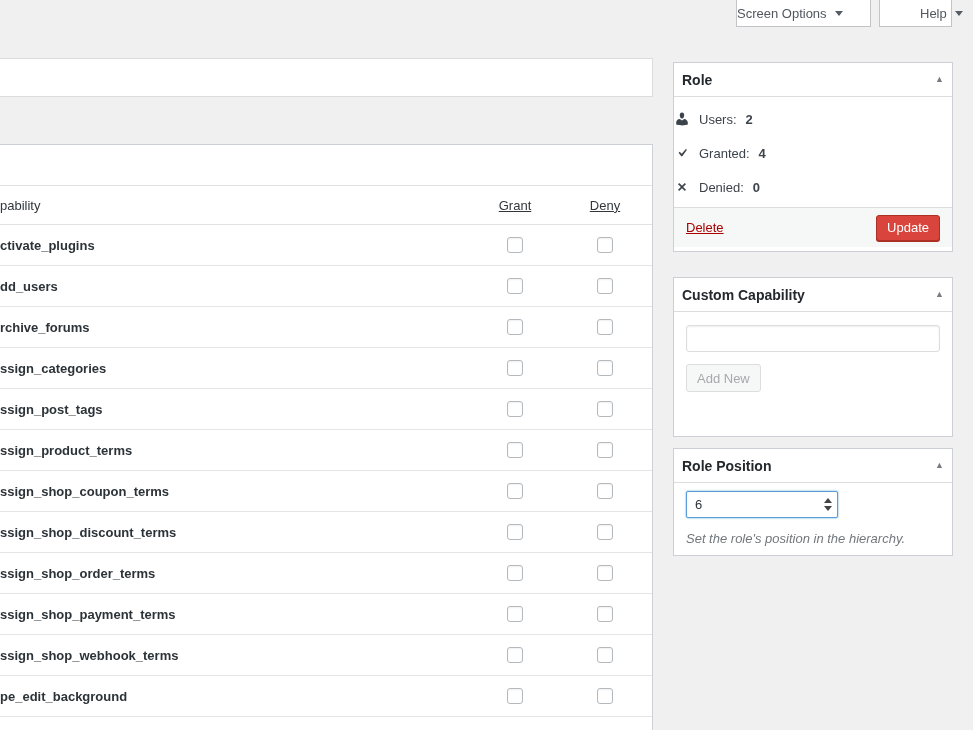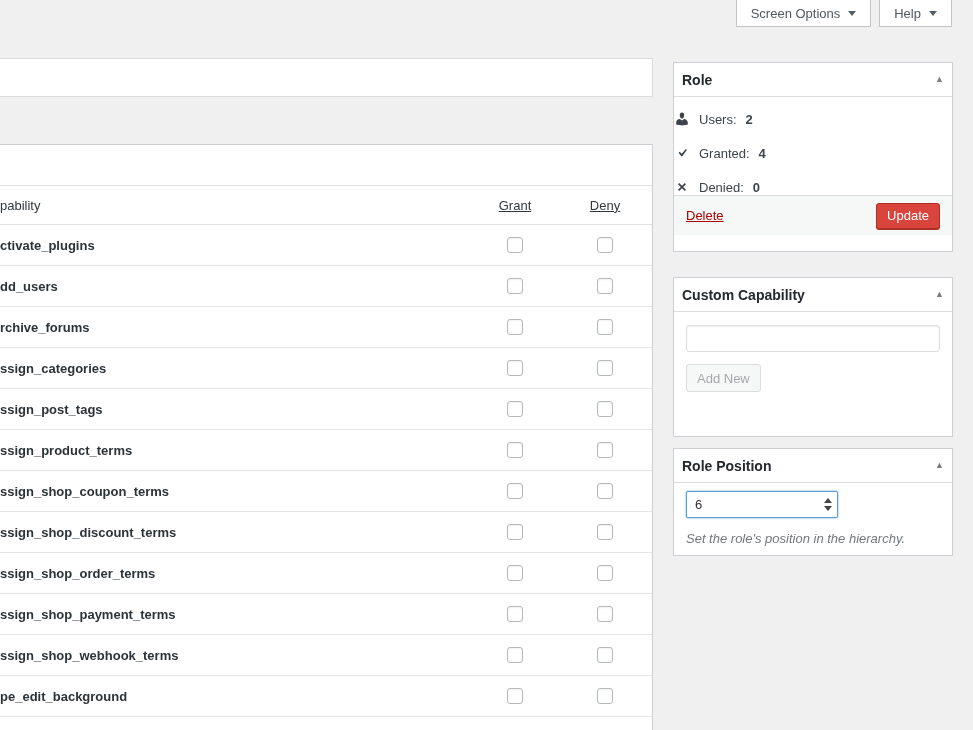--- a/index.html
+++ b/index.html
@@ -9,25 +9,25 @@
     background:#f0f0f1;
     font-family:"Liberation Sans", sans-serif;
     font-size:13px;
     color:#3c434a;
   }
 
   
   .screen-tab {
     position:absolute; top:0; height:27px;
     background:#fff; border:1px solid #c3c4c7; border-top:none;
-    display:flex; align-items:center; justify-content:center; gap:8px;
+    display:flex; align-items:center; gap:8px;
     color:#50575e; cursor:pointer;
   }
   #screen-options-tab { left:736px; width:135px; }
-  #help-tab { left:879px; width:73px; }
+  #help-tab { left:879px; width:73px;padding-left:40px; }
   .caret-down {
     width:0; height:0;
     border-left:4px solid transparent; border-right:4px solid transparent;
     border-top:5px solid #555d66;
   }
 
   
   .role-name-bar {
     position:absolute; top:58px; left:-6px; width:659px; height:39px;
     background:#fff; border:1px solid #dcdcde;
@@ -74,21 +74,21 @@
   }
   .panel-title { font-size:14px; font-weight:700; color:#23282d; }
   .toggle-caret { color:#787c82; font-size:9px; line-height:9px; cursor:pointer; }
 
   #role-panel { top:62px; height:190px; }
   .role-body { padding:5px 0; }
   .stat { display:flex; align-items:center; height:34px; gap:9px; color:#3c434a; }
   .stat svg { width:16px; height:16px; fill:#3c434a; flex:0 0 auto; }
   .stat-value { font-weight:600; }
   .role-footer {
-    position:absolute; left:0; right:0; bottom:16px; height:40px;
+    position:absolute; left:0; right:0; bottom:4px; height:40px;
     background:#f6f7f7; border-top:1px solid #dcdcde;
     display:flex; align-items:center; justify-content:space-between;
     padding:0 12px;
   }
   .delete-link { color:#a00; text-decoration:underline; cursor:pointer; }
   .update-btn {
     background:#d9453c; border:1px solid #ad3024; color:#fff;
     height:26px; padding:0 10px; border-radius:3px; font-size:13px;
     display:inline-flex; align-items:center; cursor:pointer;
     box-shadow:0 1px 0 #ad3024;

